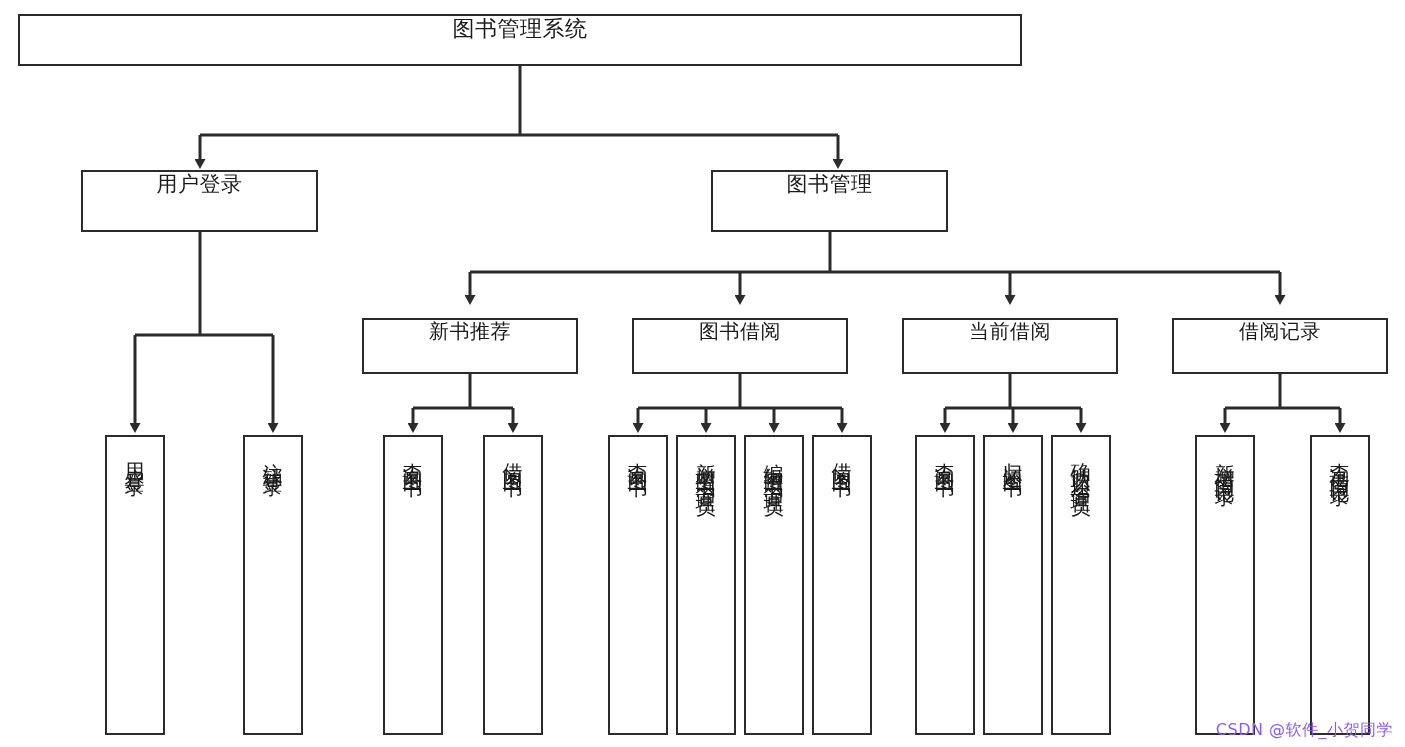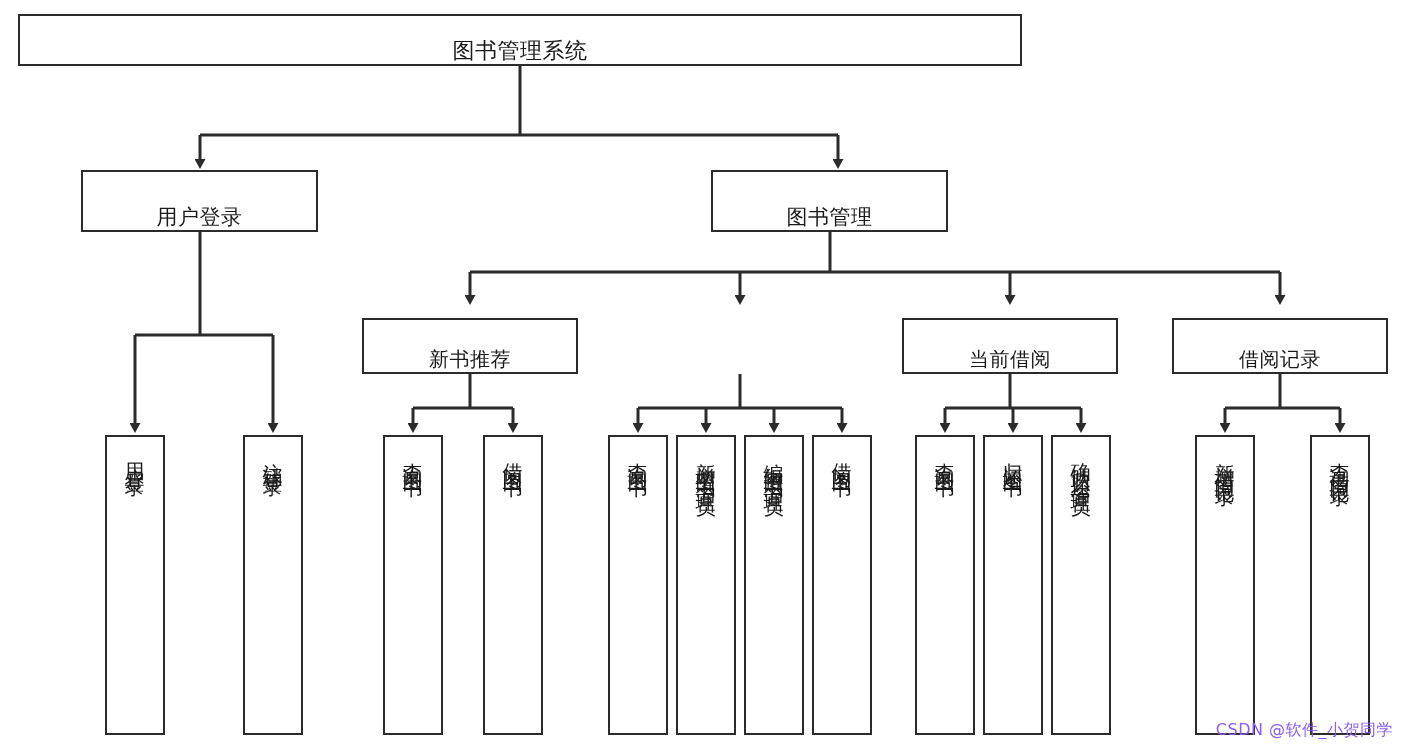--- a/index.html
+++ b/index.html
@@ -23,21 +23,21 @@
     width: 1405px;
     height: 747px;
     pointer-events: none;
   }
   .node {
     position: absolute;
     box-sizing: border-box;
     background: #ffffff;
     border: 2.5px solid #2b2b2b;
     display: flex;
-    align-items: flex-end;
+    align-items: flex-start;
     justify-content: center;
     color: #1a1a1a;
   }
   .node-label {
     display: block;
     text-align: center;
     line-height: 1.18;
     letter-spacing: 0.5px;
     white-space: nowrap;
   }
@@ -133,20 +133,23 @@
   <div class="node level2" style="left:81px; top:170px; width:237px; height:62px;">
     <span class="node-label">用户登录</span>
   </div>
   <div class="node level3" style="left:362px; top:318px; width:216px; height:56px;">
     <span class="node-label">新书推荐</span>
   </div>
 
   <div class="node level2" style="left:711px; top:170px; width:237px; height:62px;">
     <span class="node-label">图书管理</span>
   </div>
+  <div class="node level3" style="left:632px; top:318px; width:216px; height:56px;">
+    <span class="node-label">图书借阅</span>
+  </div>
   <div class="node level3" style="left:902px; top:318px; width:216px; height:56px;">
     <span class="node-label">当前借阅</span>
   </div>
   <div class="node level3" style="left:1172px; top:318px; width:216px; height:56px;">
     <span class="node-label">借阅记录</span>
   </div>
 
   <div class="node leaf" style="left:105px; top:435px; width:60px; height:300px;">
     <span class="node-label">用户登录</span>
   </div>

